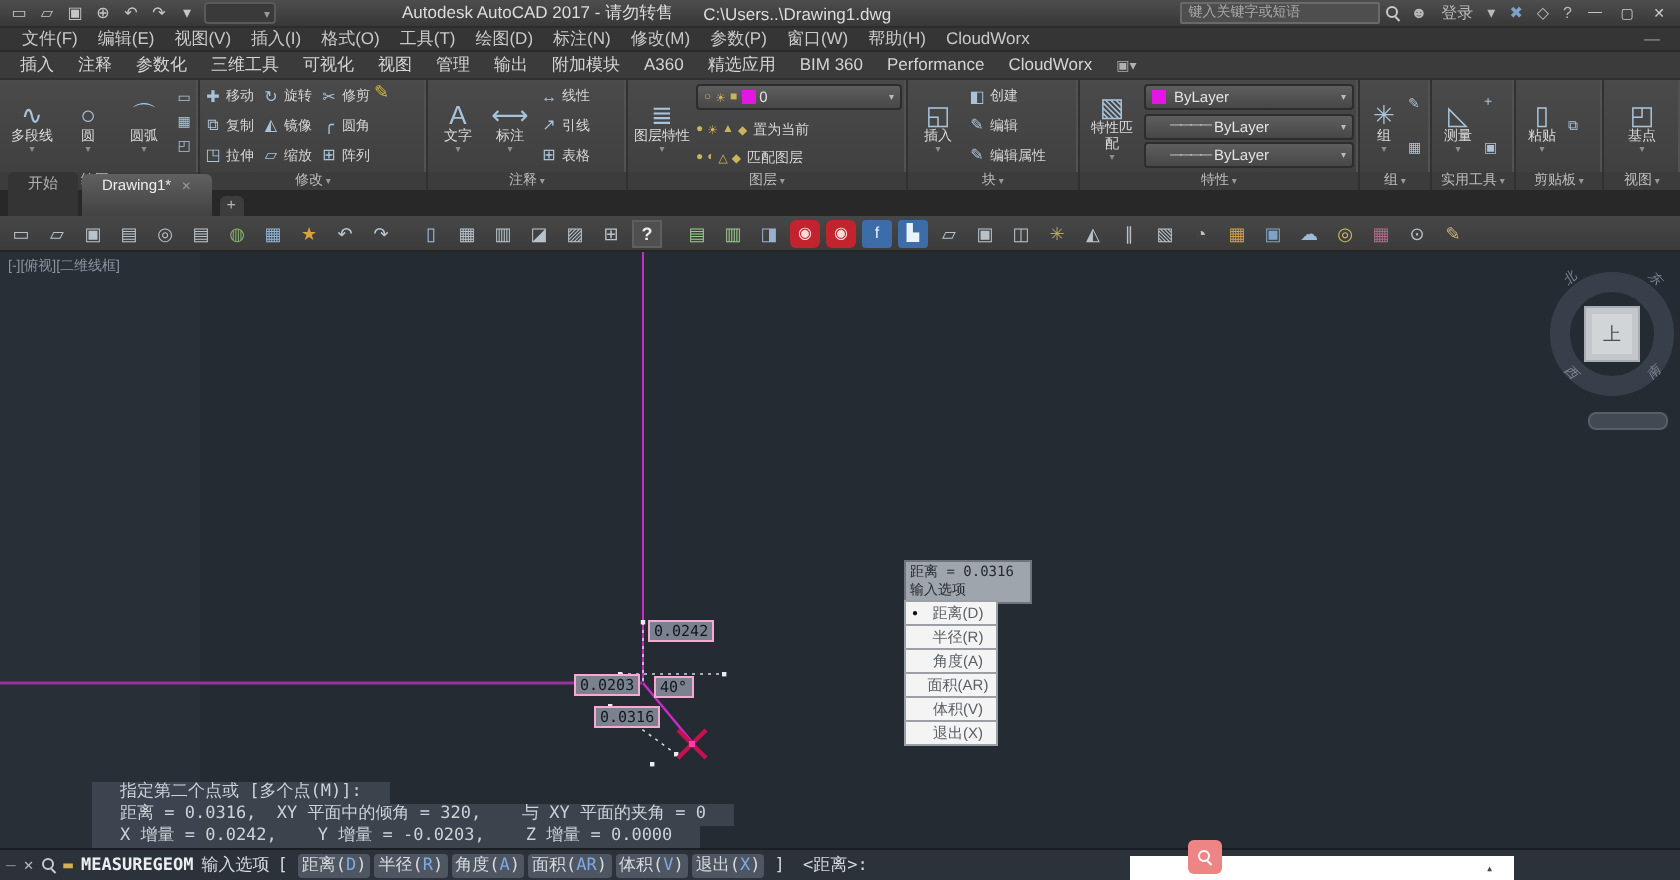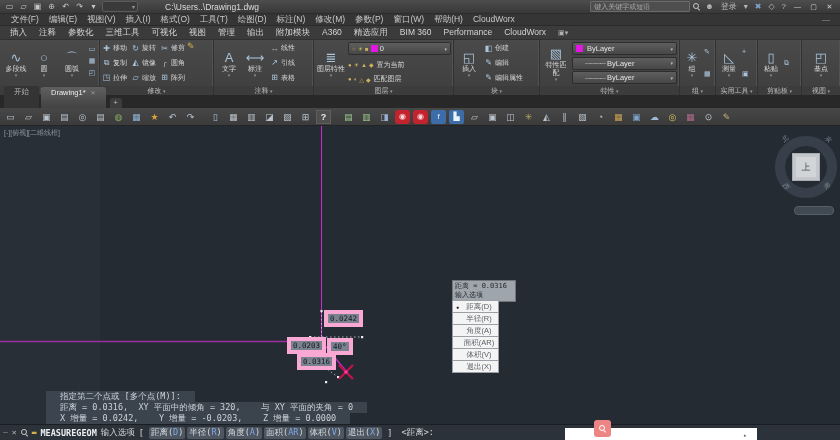--- a/index.html
+++ b/index.html
@@ -7,21 +7,21 @@
        font-family:"Liberation Sans",sans-serif;background:#3a3a3a;
        -webkit-user-select:none;user-select:none}
 
   
   .titlebar{height:14px;background:linear-gradient(#4d4d4d,#383838);display:flex;align-items:center;
             padding:0 4px;gap:3px;color:#cfcfcf;font-size:8px;border-bottom:1px solid #2c2c2c;box-sizing:border-box}
   .qa-icon{width:11px;height:10px;display:flex;align-items:center;justify-content:center;color:#c6c6c6;font-size:8px}
   .ws-dd{width:30px;height:9px;background:#3a3a3a;border:1px solid #5a5a5a;border-radius:2px;
          display:flex;align-items:center;justify-content:flex-end;color:#999;font-size:6px;padding:0 2px}
   .title-text{margin-left:60px;white-space:nowrap;color:#dcdcdc;font-size:8.5px}
-  .doc-path{margin-left:24px;color:#dcdcdc;font-size:8.5px;white-space:nowrap}
+  .doc-path{margin-left:12px;color:#dcdcdc;font-size:8.5px;white-space:nowrap}
   .search-box{margin-left:auto;width:92px;height:9px;background:#4e4e4e;border:1px solid #6a6a6a;
               color:#ddd;font-size:7px;padding:0 3px;border-radius:1px;font-family:"Liberation Sans",sans-serif}
   .search-box::placeholder{color:#a8a8a8}
   .tb-ico{color:#b9b9b9;font-size:8px;padding:0 2px}
   .win-btn{width:13px;height:10px;display:flex;align-items:center;justify-content:center;color:#cfcfcf;font-size:7px}
   .mag{position:relative;width:7px;height:7px;display:inline-block}
   .mag::before{content:"";position:absolute;left:0;top:0;width:4px;height:4px;border:1px solid #c9c9c9;border-radius:50%}
   .mag::after{content:"";position:absolute;left:5px;top:5px;width:3px;height:1px;background:#c9c9c9;transform:rotate(45deg);transform-origin:0 0}
 
   
@@ -79,21 +79,21 @@
   .ticon.red{background:#c3232e;color:#ffd9d9;border-radius:3px;font-size:8px}
   .ticon.blue{background:#3c6da8;color:#eaf2fa;border-radius:2px;font-size:8px}
   .ticon.hl{background:#4f4f4f;color:#ececec;font-weight:bold;border:1px solid #5e5e5e;box-sizing:border-box}
   .ticon.sep{width:4px}
 
   
   .drawing{position:relative;height:298px;background:#252b33;overflow:hidden}
   .paper-zone{position:absolute;left:0;top:0;width:100px;height:298px;background:rgba(255,255,255,.02)}
   .vp-label{position:absolute;left:4px;top:2px;font-size:7px;color:#8b949e}
   .geom{position:absolute;left:0;top:0}
-  .meas{position:absolute;background:#79828e;border:4px solid #f9a8d4;color:#14181e;font-size:7.5px;
+  .meas{position:absolute;background:#79828e;border:1px solid #f9a8d4;color:#14181e;font-size:7.5px;
         line-height:9px;padding:0 2px;font-family:"DejaVu Sans Mono",monospace;white-space:nowrap}
   .dyn-header{position:absolute;left:452px;top:154px;width:58px;background:#9fa5ac;border:1px solid #70757c;
               color:#26292d;font-size:7px;line-height:9px;padding:1px 2px;font-family:"DejaVu Sans Mono",monospace}
   .dyn-menu{position:absolute;left:452px;top:175px;width:47px;display:flex;flex-direction:column}
   .dyn-item{background:#f4f4f4;border:1px solid #9aa0a6;margin-top:-1px;height:11px;display:flex;
             align-items:center;font-size:7.5px;color:#5a6066;padding:0 3px;justify-content:flex-start;gap:2px}
   .dyn-bullet{font-size:5px;color:#111;width:5px}
   .dyn-item span:last-child{flex:1;text-align:center}
 
   
@@ -144,20 +144,21 @@
 
     <span class="qa-icon">▭</span>
         <span class="qa-icon">▱</span>
         <span class="qa-icon">▣</span>
         <span class="qa-icon">⊕</span>
         <span class="qa-icon">↶</span>
         <span class="qa-icon">↷</span>
         <span class="qa-icon">▾</span>
       </div>
     <span class="ws-dd">▾</span>
+    <span class="title-text">Autodesk AutoCAD 2017 - 请勿转售</span>
     <span class="doc-path">C:\Users..\Drawing1.dwg</span>
     <input class="search-box" placeholder="键入关键字或短语" style="">
     <span class="mag"></span>
     <span class="tb-ico">☻</span>
     <span class="tb-ico">登录</span>
     <span class="tb-ico">▾</span>
     <span class="tb-ico" style="color:#7fa3c8">✖</span>
     <span class="tb-ico">◇</span>
     <span class="tb-ico">?</span>
     <span class="win-btn">—</span>

